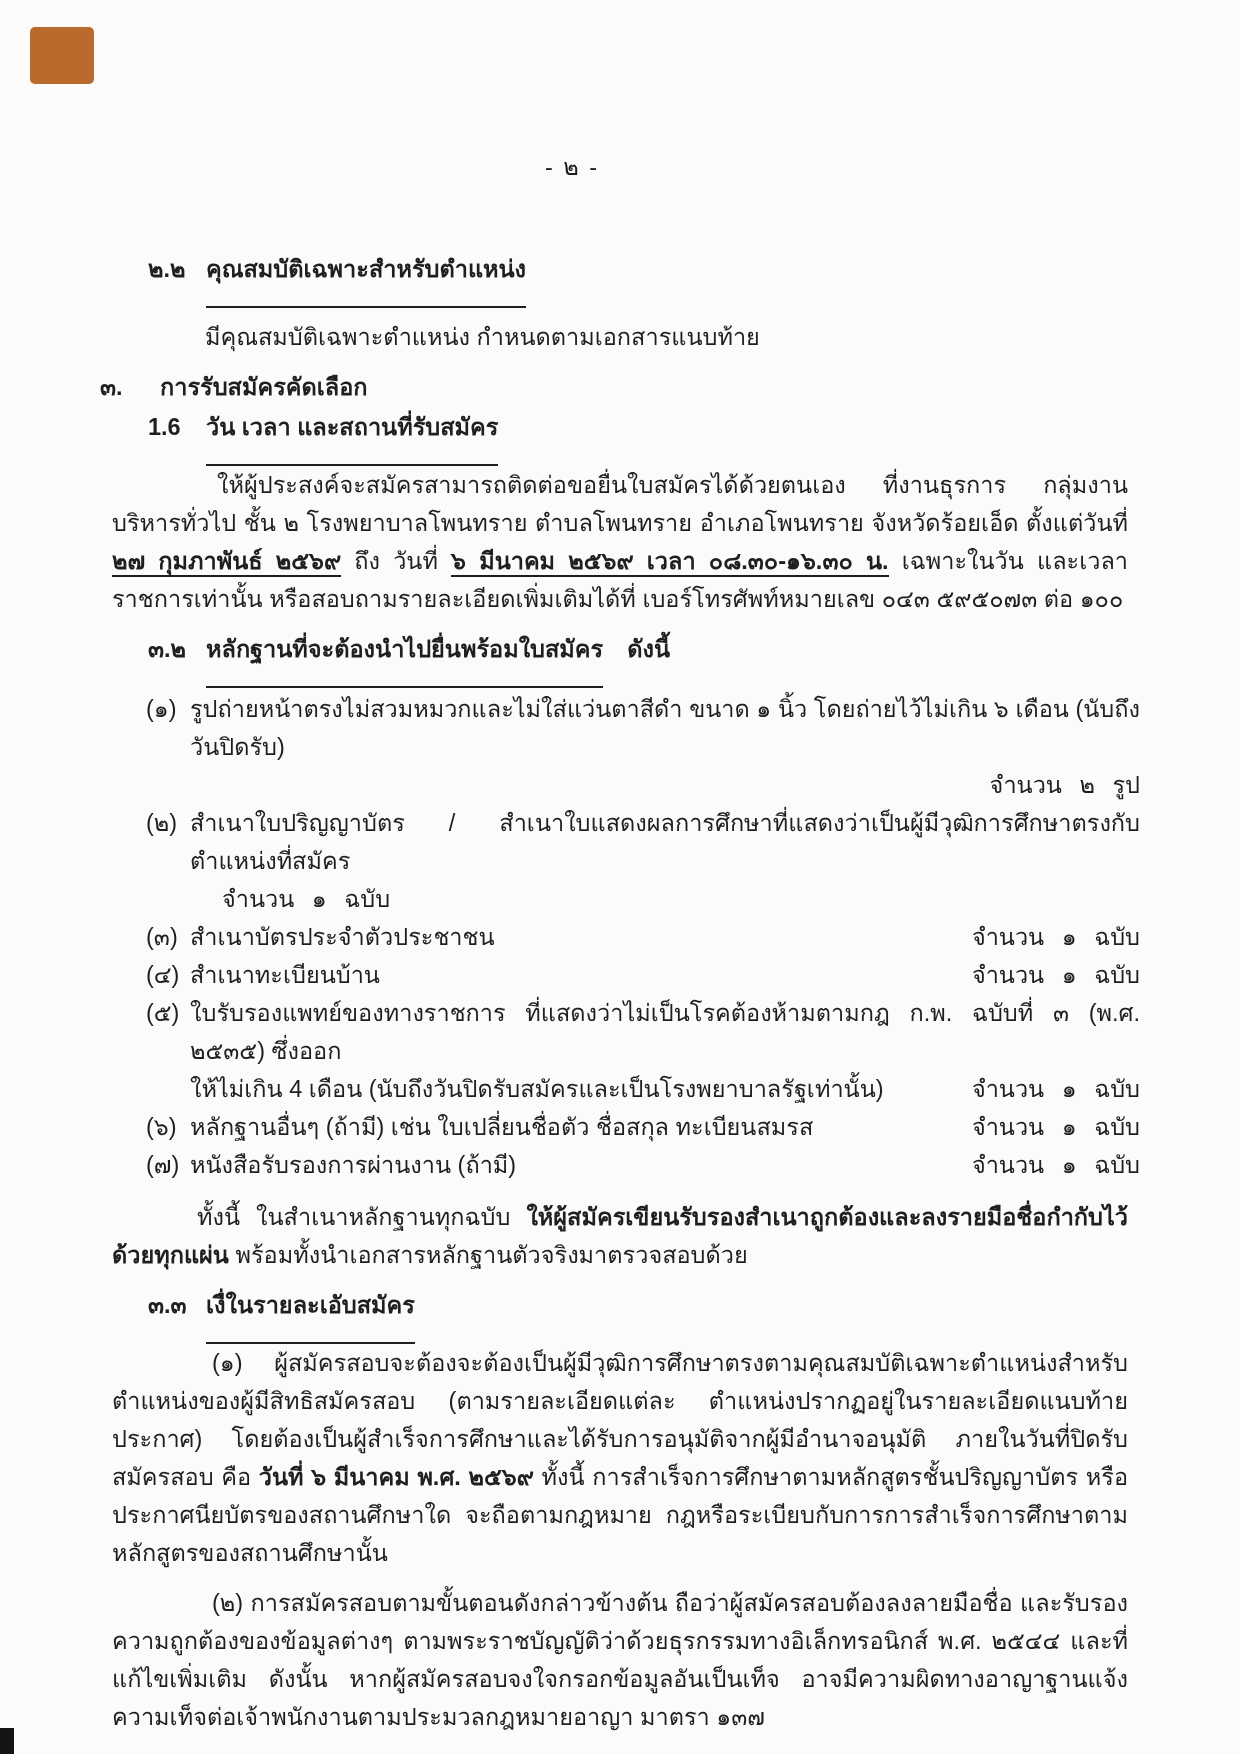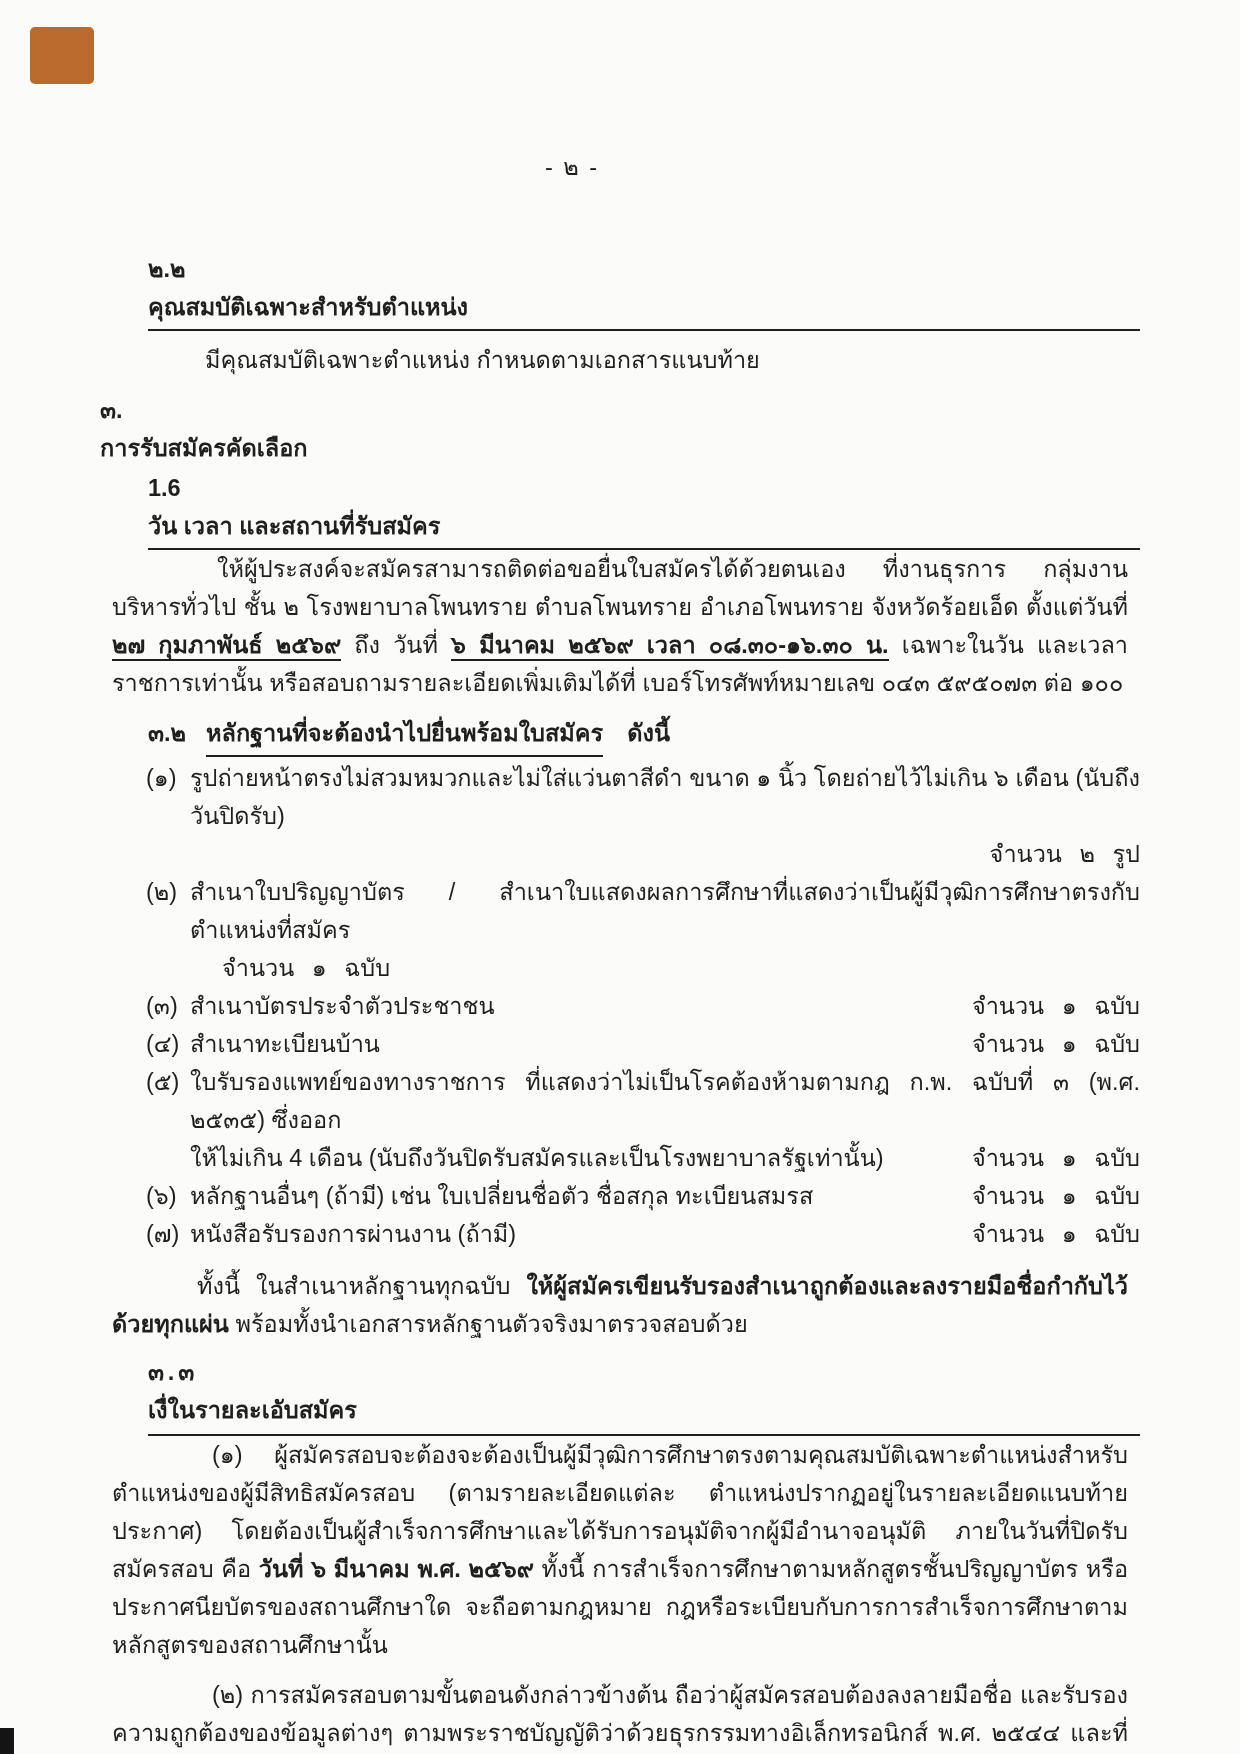--- a/index.html
+++ b/index.html
@@ -19,22 +19,22 @@
   }
   .pagenum {
     margin-top: 148px;
     text-align: center;
     position: relative;
     left: -48px;
     letter-spacing: 2px;
   }
   .hd-row { display: flex; }
   .hd-num { flex: none; }
-  .b { font-weight: bold; flex-direction: column; }
-  .u-hd { border-bottom: 2.5px solid #1f1f1f; padding-bottom: 3px; }
+  .b { font-weight: bold; }
+  .u-hd { border-bottom: 2.5px solid #1f1f1f; padding-bottom: 18px; }
   .bu { font-weight: bold; border-bottom: 2.5px solid #1f1f1f; padding-bottom: 1px; }
   .para { text-align: justify; margin: 12px; }
   .indent105 { text-indent: 105px; }
   .indent100 { text-indent: 100px; }
   .indent85  { text-indent: 85px; }
   .sec22-head { margin-top: 64px; margin-left: 48px; }
   .sec22-head .hd-num { width: 58px; }
   .sec22-body { margin-top: 10px; margin-left: 105px; }
   .sec3-head { margin-top: 12px; margin-left: 0; }
   .sec3-head .hd-num { width: 60px; }
@@ -45,21 +45,21 @@
   .sec32-head .hd-num { width: 58px; }
   .hd-suffix { margin-left: 24px; font-weight: bold; }
   .items { margin-top: 2px; }
   .item-row { display: flex; margin-left: 46px; }
   .inum { flex: none; width: 44px; }
   .itxt { flex: 1; text-align: justify; }
   .icount { flex: none; margin-left: 32px; word-spacing: 11px; }
   .item-cont { display: flex; justify-content: space-between; margin-left: 90px; }
   .count-line { text-align: right; word-spacing: 11px; }
   .note-para { margin-top: 14px; }
-  .sec33-head { margin-top: 6px; margin-left: 48px; font-family: Liberation Mono, monospace; }
+  .sec33-head { margin-top: 6px; margin-left: 48px; }
   .sec33-head .hd-num { width: 58px; }
   .cond-para { margin-top: 0; }
   .footer-note { margin-top: 16px; margin-left: 700px; }
   .corner-mark {
     position: absolute; left: 30px; top: 27px;
     width: 64px; height: 57px;
     background: #b96a2c; border-radius: 5px;
   }
   .edge-mark {
     position: absolute; left: 0; bottom: 0;

